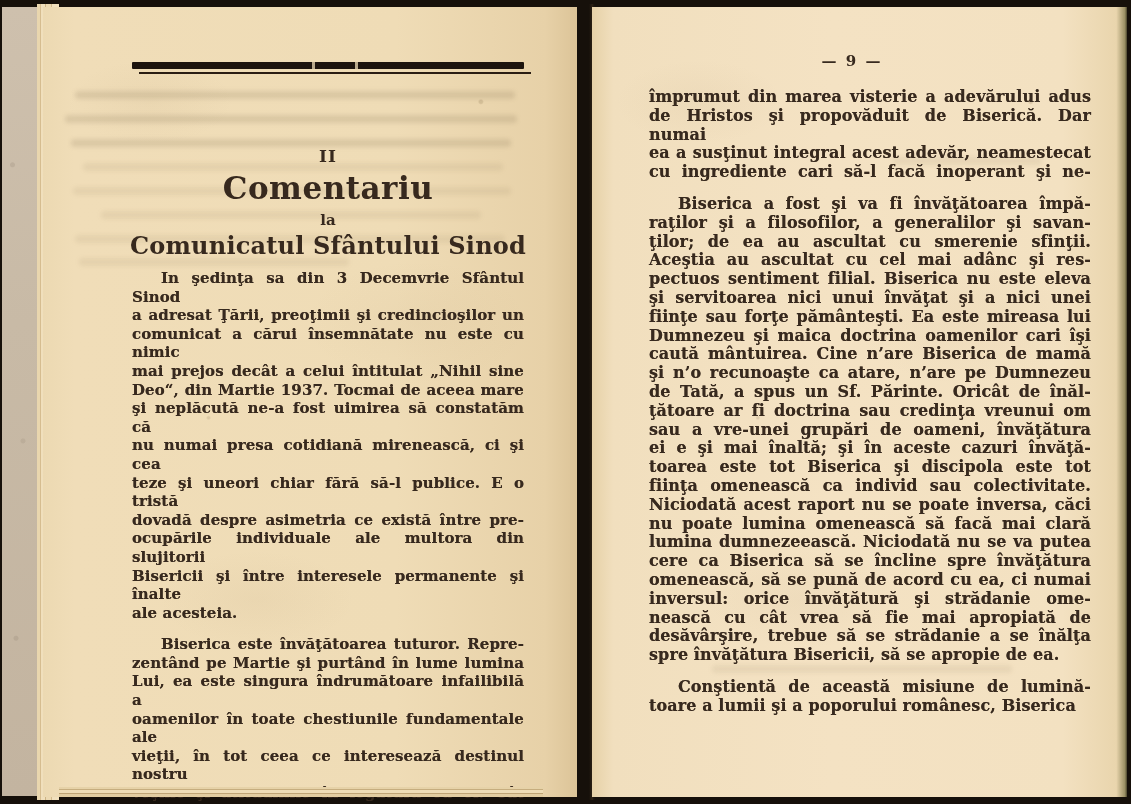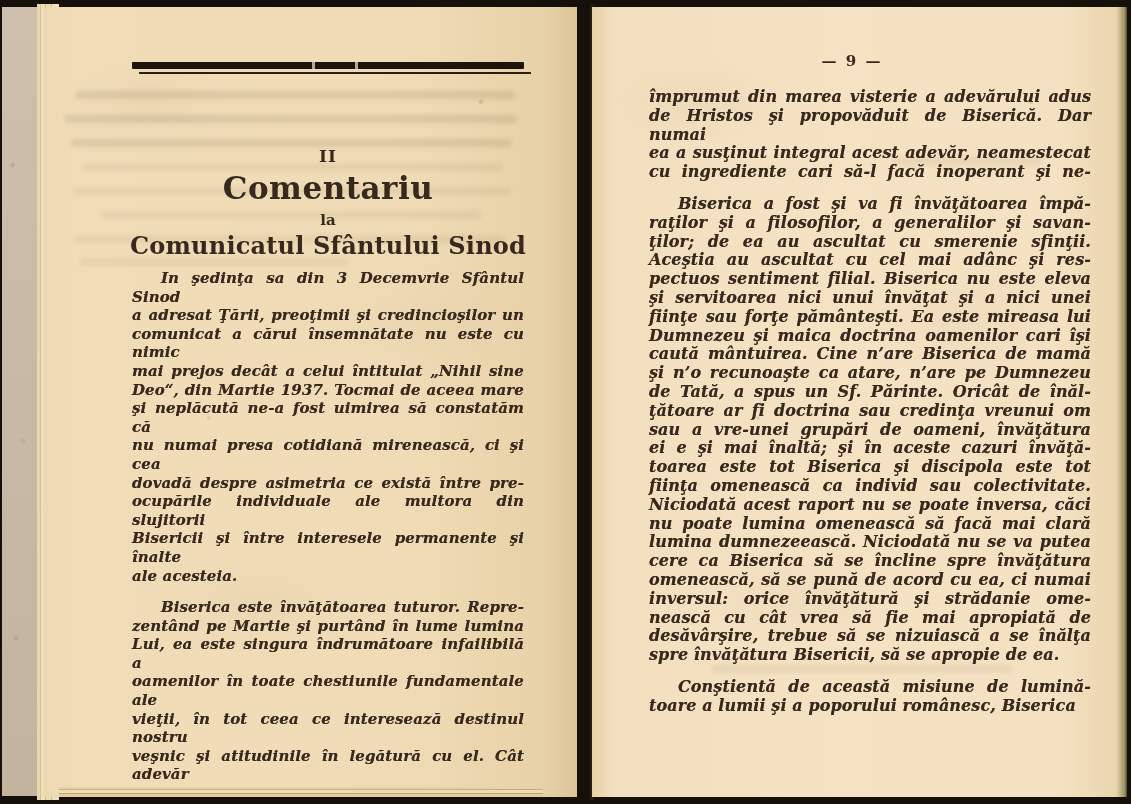--- a/index.html
+++ b/index.html
@@ -70,21 +70,21 @@
   
   .title-block{position:absolute;left:85px;top:139px;width:400px;text-align:center;font-weight:bold;}
   .sec-num{font-size:17px;letter-spacing:1px;}
   .main-title{font-size:31px;margin-top:4px;letter-spacing:.5px;}
   .conn{font-size:15px;margin-top:5px;}
   .sub-title{font-size:24px;margin-top:2px;letter-spacing:.2px;}
   
   .body-text{position:absolute;font-weight:bold;}
   .body-left{left:89px;top:262px;width:392px;font-size:15px;line-height:18.6px;}
   .body-right{left:57px;top:81px;width:442px;font-size:16px;line-height:18.8px;}
-  .para{margin:0 0 13px 0;font-style:italic;}
+  .para{margin:0 0 13px 0;}
   .tline{
     text-align:justify;text-align-last:justify;
     text-shadow:0 0 .5px rgba(45,28,15,.65);
     letter-spacing:.1px;white-space:normal;
   }
   .tline.last{text-align-last:left;}
   .para.indent .tline.first{text-indent:29px;}
   
   .page-num{
     position:absolute;left:0;top:45px;width:520px;text-align:center;
@@ -130,20 +130,21 @@
 
     <div class="body-text body-left">
         <div class="para indent">
           <div class="tline first">In şedinţa sa din 3 Decemvrie Sfântul Sinod</div>
           <div class="tline">a adresat Ţării, preoţimii şi credincioşilor un</div>
           <div class="tline">comunicat a cărui însemnătate nu este cu nimic</div>
           <div class="tline">mai prejos decât a celui întitulat „Nihil sine</div>
           <div class="tline">Deo“, din Martie 1937. Tocmai de aceea mare</div>
           <div class="tline">şi neplăcută ne-a fost uimirea să constatăm că</div>
           <div class="tline">nu numai presa cotidiană mirenească, ci şi cea</div>
+          <div class="tline">teze şi uneori chiar fără să-l publice. E o tristă</div>
           <div class="tline">dovadă despre asimetria ce există între pre-</div>
           <div class="tline">ocupările individuale ale multora din slujitorii</div>
           <div class="tline">Bisericii şi între interesele permanente şi înalte</div>
           <div class="tline last">ale acesteia.</div>
         </div>
         <div class="para indent">
           <div class="tline first">Biserica este învăţătoarea tuturor. Repre-</div>
           <div class="tline">zentând pe Martie şi purtând în lume lumina</div>
           <div class="tline">Lui, ea este singura îndrumătoare infailibilă a</div>
           <div class="tline">oamenilor în toate chestiunile fundamentale ale</div>
@@ -185,21 +186,21 @@
           <div class="tline">ei e şi mai înaltă; şi în aceste cazuri învăţă-</div>
           <div class="tline">toarea este tot Biserica şi discipola este tot</div>
           <div class="tline">fiinţa omenească ca individ sau colectivitate.</div>
           <div class="tline">Niciodată acest raport nu se poate inversa, căci</div>
           <div class="tline">nu poate lumina omenească să facă mai clară</div>
           <div class="tline">lumina dumnezeească. Niciodată nu se va putea</div>
           <div class="tline">cere ca Biserica să se încline spre învăţătura</div>
           <div class="tline">omenească, să se pună de acord cu ea, ci numai</div>
           <div class="tline">inversul: orice învăţătură şi strădanie ome-</div>
           <div class="tline">nească cu cât vrea să fie mai apropiată de</div>
-          <div class="tline">desăvârşire, trebue să se nizuiască a se înălţa</div>
+          <div class="tline">desăvârşire, trebue să se strădanie a se înălţa</div>
           <div class="tline last">spre învăţătura Bisericii, să se apropie de ea.</div>
         </div>
         <div class="para indent">
           <div class="tline first">Conştientă de această misiune de lumină-</div>
           <div class="tline last">toare a lumii şi a poporului românesc, Biserica</div>
         </div>
       </div>
   </div>
 
   <div class="bottom-edges"></div>

